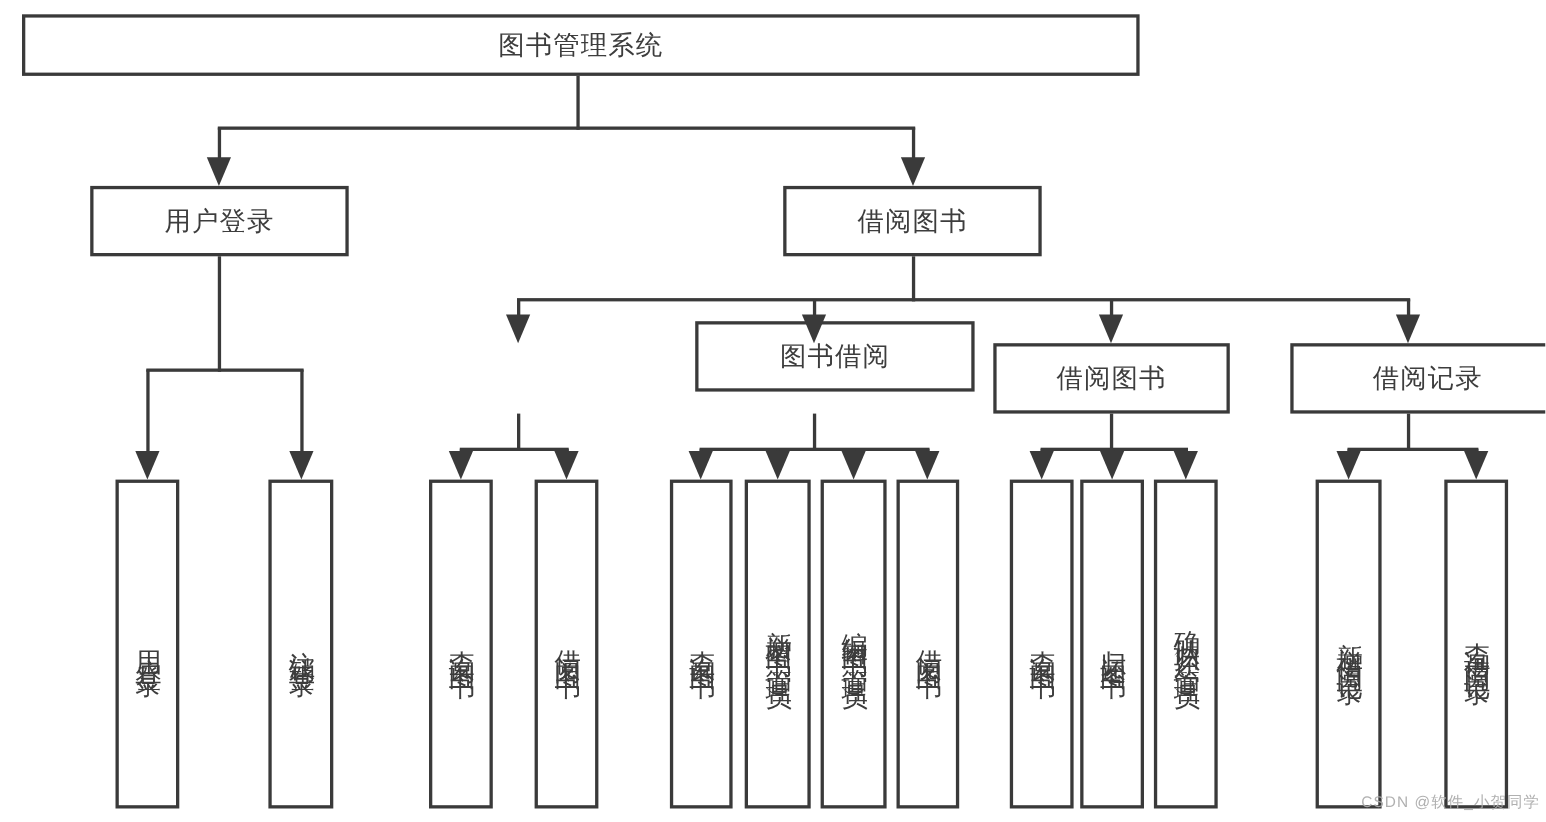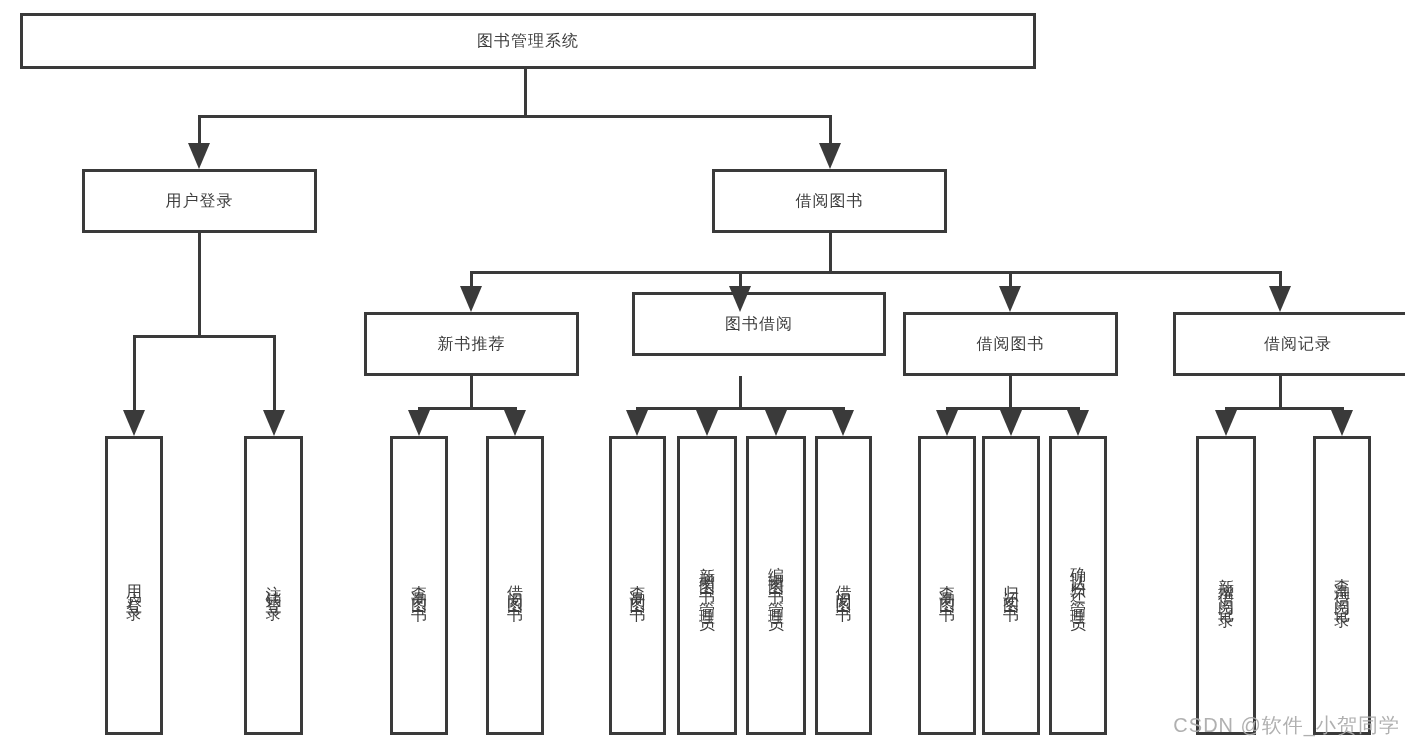--- a/index.html
+++ b/index.html
@@ -4,56 +4,53 @@
 <style>
   html,body{margin:0;padding:0;background:#ffffff;}
   .canvas{
     position:relative;width:1405px;height:747px;background:#ffffff;
     font-family:"Liberation Sans","DejaVu Sans",sans-serif;
     color:#3d3d3d;overflow:hidden;
   }
   .box{
     position:absolute;box-sizing:border-box;background:#ffffff;
     border:3px solid #3a3a3a;display:flex;align-items:center;justify-content:center;
-    font-size:16px;letter-spacing:1px;text-align:center;
+    font-size:24px;letter-spacing:1px;text-align:center;
   }
   .leaf .v{
     writing-mode:vertical-rl;text-orientation:mixed;
     letter-spacing:7px;line-height:1;white-space:nowrap;
   }
   .line{position:absolute;background:#3a3a3a;}
   .arrow{
     position:absolute;width:0;height:0;
     border-left:11px solid transparent;border-right:11px solid transparent;
     border-top:26px solid #3a3a3a;
   }
   .watermark{
-    position:absolute;right:5px;bottom:8px;font-size:20px;
+    position:absolute;right:5px;bottom:8px;font-size:14px;
     color:rgba(172,172,172,0.95);letter-spacing:1px;white-space:nowrap;
   }
 </style>
 </head>
 <body>
 
 <div class="canvas">
 
   <div class="box" style="left:20px;top:13px;width:1016px;height:56px">
     <span>图书管理系统</span>
   </div>
 
   <div class="box" style="left:82px;top:169px;width:235px;height:64px">
     <span>用户登录</span>
   </div>
   <div class="box" style="left:712px;top:169px;width:235px;height:64px">
     <span>借阅图书</span>
   </div>
 
-  <div class="box" style="left:364px;top:312px;width:215px;height:64px">
-    <span>新书推荐</span>
-  </div>
   <div class="box" style="left:632px;top:292px;width:254px;height:64px">
     <span>图书借阅</span>
   </div>
   <div class="box" style="left:903px;top:312px;width:215px;height:64px">
     <span>借阅图书</span>
   </div>
   <div class="box" style="left:1173px;top:312px;width:250px;height:64px">
     <span>借阅记录</span>
   </div>
 

